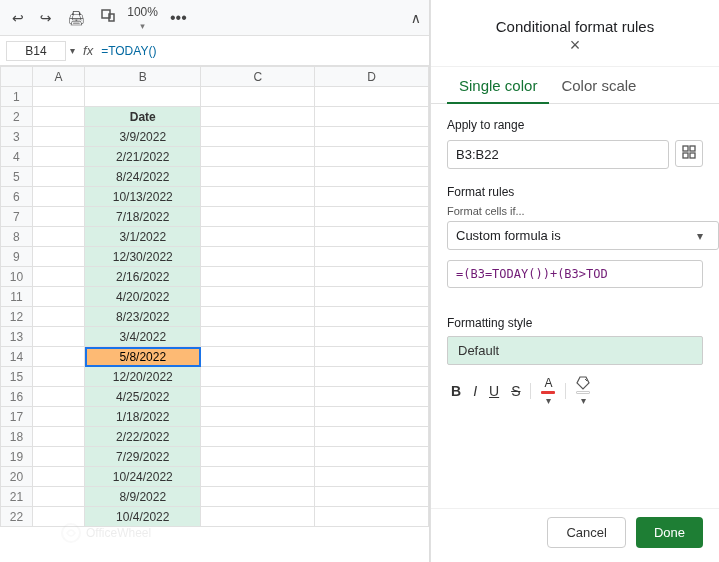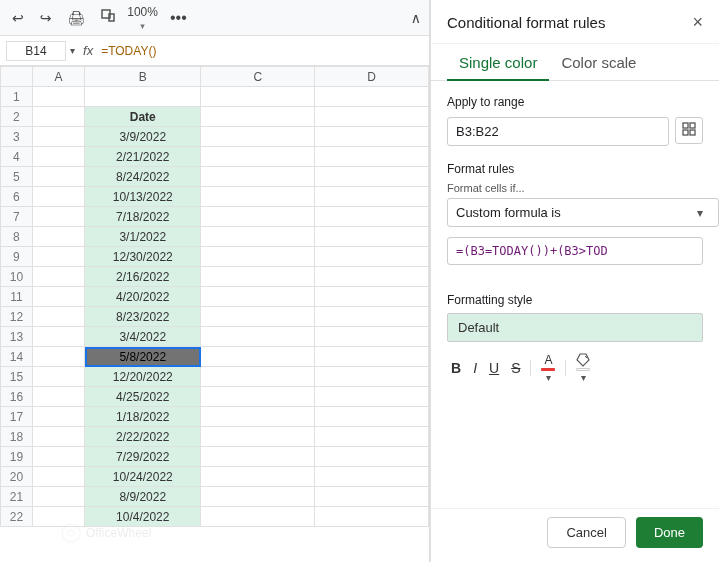--- a/index.html
+++ b/index.html
@@ -78,21 +78,21 @@
       color: #555;
     }
     .formula-fx {
       font-size: 13px;
       color: #555;
       font-style: italic;
       margin: 0 4px;
     }
     .formula-text {
       font-size: 12px;
-      color: #a16207;
+      color: #0369a1;
     }
 
     
     .grid-container {
       flex: 1;
       overflow: hidden;
       position: relative;
     }
     .grid-table {
       border-collapse: collapse;
@@ -146,22 +146,23 @@
       display: flex;
       flex-direction: column;
       padding: 0;
       overflow-y: auto;
       border-left: 1px solid #e0e0e0;
     }
     .sidebar-header {
       display: flex;
       align-items: center;
       justify-content: space-between;
-      padding: 12px 16px 10px 16px;
+      padding: 18px 16px 10px 16px;
       border-bottom: 1px solid #f0f0f0;
+      flex-direction: column;
     }
     .sidebar-title {
       font-size: 15px;
       font-weight: 500;
       color: #202124;
     }
     .sidebar-close {
       font-size: 18px;
       color: #555;
       cursor: pointer;
@@ -508,21 +509,21 @@
           <tr>
             <td class="row-num">13</td>
             <td></td>
             <td class="cell-green">3/4/2022</td>
             <td></td>
             <td></td>
           </tr>
           <tr>
             <td class="row-num">14</td>
             <td></td>
-            <td style="background: #737373; outline: rgb(26, 115, 232) solid 2px; outline-offset: -2px; position: relative;">5/8/2022</td>
+            <td style="background: #fdba74; outline: rgb(26, 115, 232) solid 2px; outline-offset: -2px; position: relative;">5/8/2022</td>
             <td></td>
             <td></td>
           </tr>
           <tr>
             <td class="row-num">15</td>
             <td></td>
             <td class="cell-green">12/20/2022</td>
             <td></td>
             <td></td>
           </tr>

